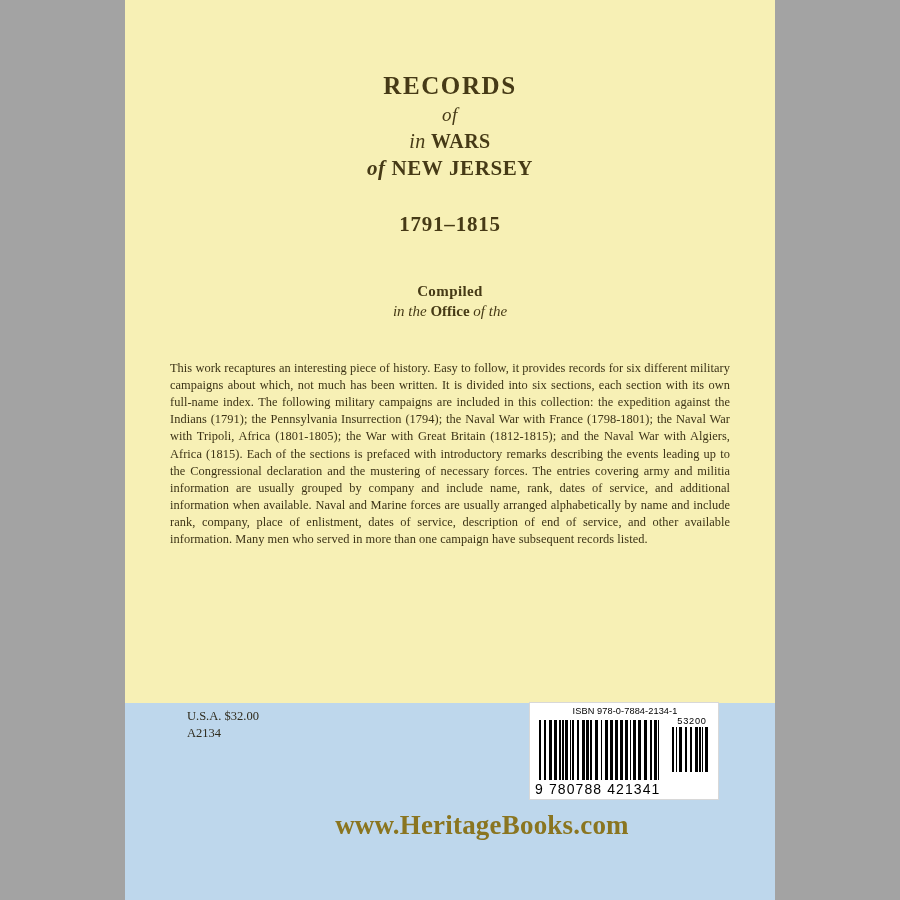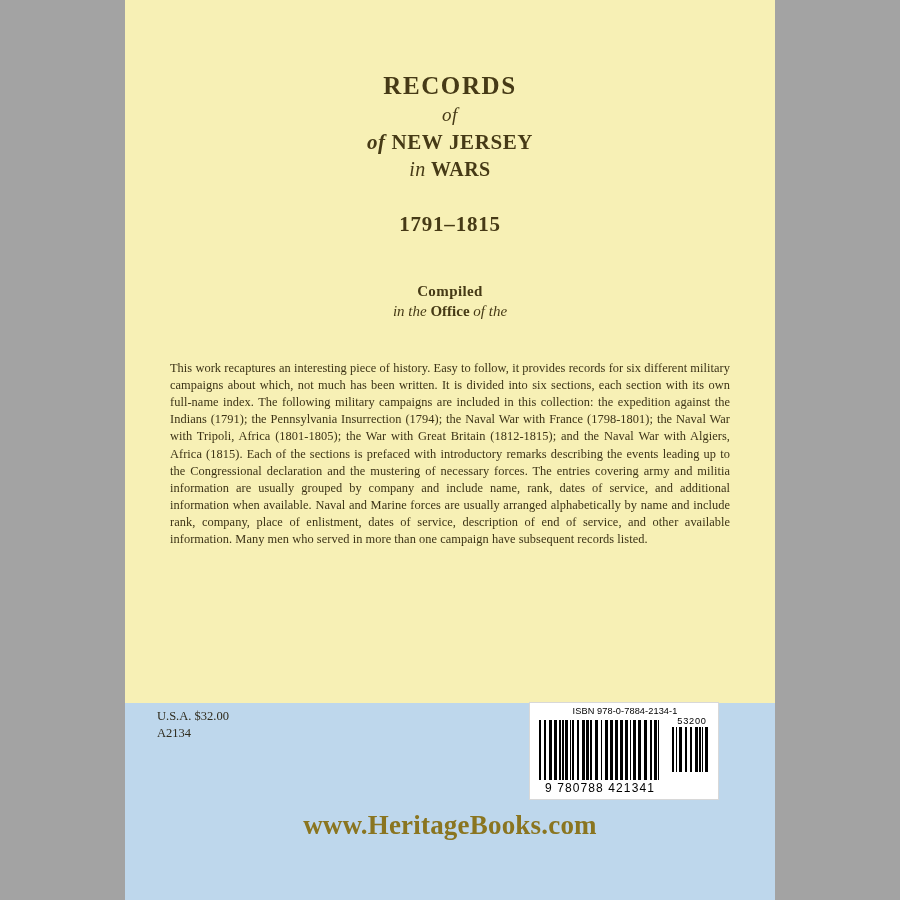--- a/index.html
+++ b/index.html
@@ -140,21 +140,21 @@
     text-align: justify;
     font-size: 12.4px;
     line-height: 1.38;
     color: #3c3316;
     letter-spacing: 0.05px;
   }
 
   
   .price-block {
     position: absolute;
-    left: 32px;
+    left: 62px;
     top: 708px;
     color: #2e2a1c;
     font-size: 12.5px;
     line-height: 1.35;
   }
   .barcode-box {
     position: absolute;
     left: 404px;
     top: 702px;
     width: 190px;
@@ -192,25 +192,25 @@
     position: absolute;
     top: 0;
     height: 100%;
     background: #000;
   }
   .digits-main {
     position: absolute;
     left: 5px;
     top: 78px;
     width: 130px;
-    font-size: 12px;
+    font-size: 14px;
     font-family: "Liberation Sans", sans-serif;
     letter-spacing: 1.1px;
     color: #000;
-    text-align: center;
+    text-align: left;
   }
   .digits-addon {
     position: absolute;
     left: 140px;
     top: 13px;
     width: 44px;
     font-size: 9.2px;
     font-family: "Liberation Sans", sans-serif;
     letter-spacing: 0.8px;
     color: #000;
@@ -219,35 +219,36 @@
   .website {
     position: absolute;
     left: 0;
     top: 810px;
     width: 650px;
     text-align: center;
     font-size: 27px;
     font-weight: bold;
     color: #8a7520;
     letter-spacing: 0.2px;
+    padding-left: 32px;
   }
 </style>
 </head>
 <body>
 
 <div class="page">
   <div class="cover">
     <div class="cover-upper"></div>
     <div class="cover-lower"></div>
 
     <div class="title-block">
       <div class="t-line t1">RECORDS</div>
       <div class="t-line t2">of</div>
+      <div class="t-line t5"><span class="ital">in</span> <span>WARS</span></div>
       <div class="t-line t4"><span class="ital" style="font-style:italic;font-weight:bold;">of</span> <span>NEW JERSEY</span></div>
-      <div class="t-line t5"><span class="ital">in</span> <span>WARS</span></div>
       <div class="t-line t-dates">1791–1815</div>
     </div>
 
     <div class="compiled-block">
       <div class="c1">Compiled</div>
       <div class="c2"><span>in the </span><b>Office</b><span> of the</span></div>
     </div>
 
     <div class="blurb">This work recaptures an interesting piece of history. Easy to follow, it provides records for six different military campaigns about which, not much has been written. It is divided into six sections, each section with its own full-name index. The following military campaigns are included in this collection: the expedition against the Indians (1791); the Pennsylvania Insurrection (1794); the Naval War with France (1798-1801); the Naval War with Tripoli, Africa (1801-1805); the War with Great Britain (1812-1815); and the Naval War with Algiers, Africa (1815). Each of the sections is prefaced with introductory remarks describing the events leading up to the Congressional declaration and the mustering of necessary forces. The entries covering army and militia information are usually grouped by company and include name, rank, dates of service, and additional information when available. Naval and Marine forces are usually arranged alphabetically by name and include rank, company, place of enlistment, dates of service, description of end of service, and other available information. Many men who served in more than one campaign have subsequent records listed.</div>
 

